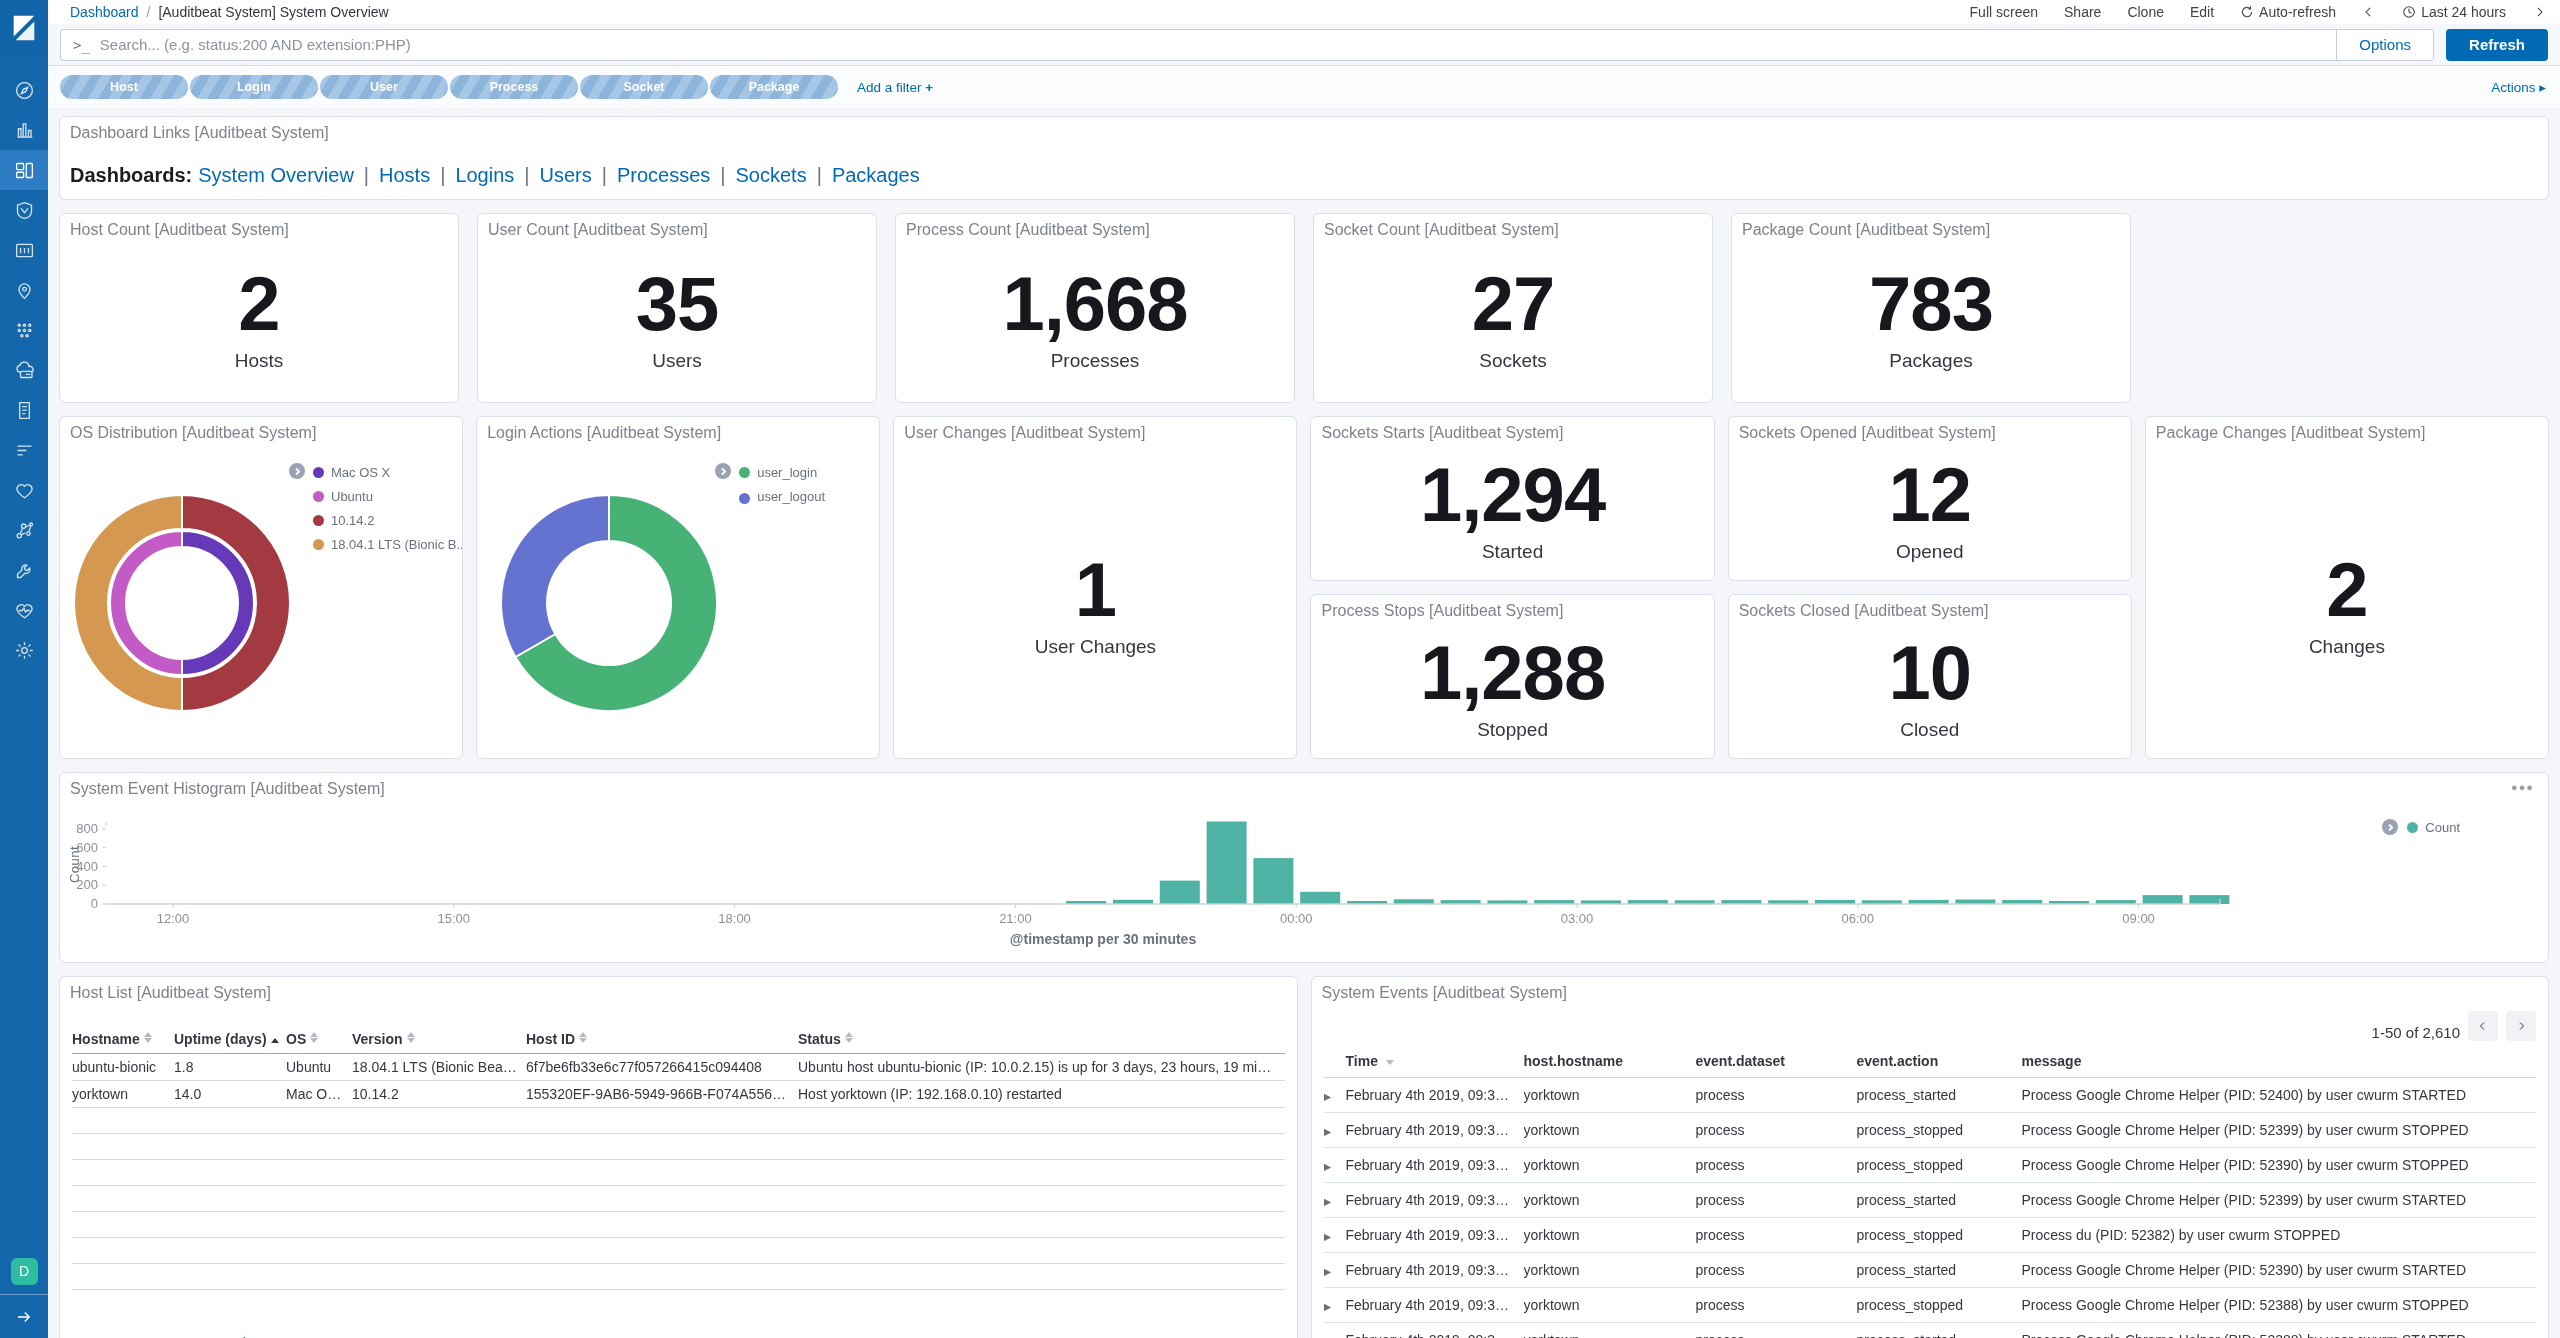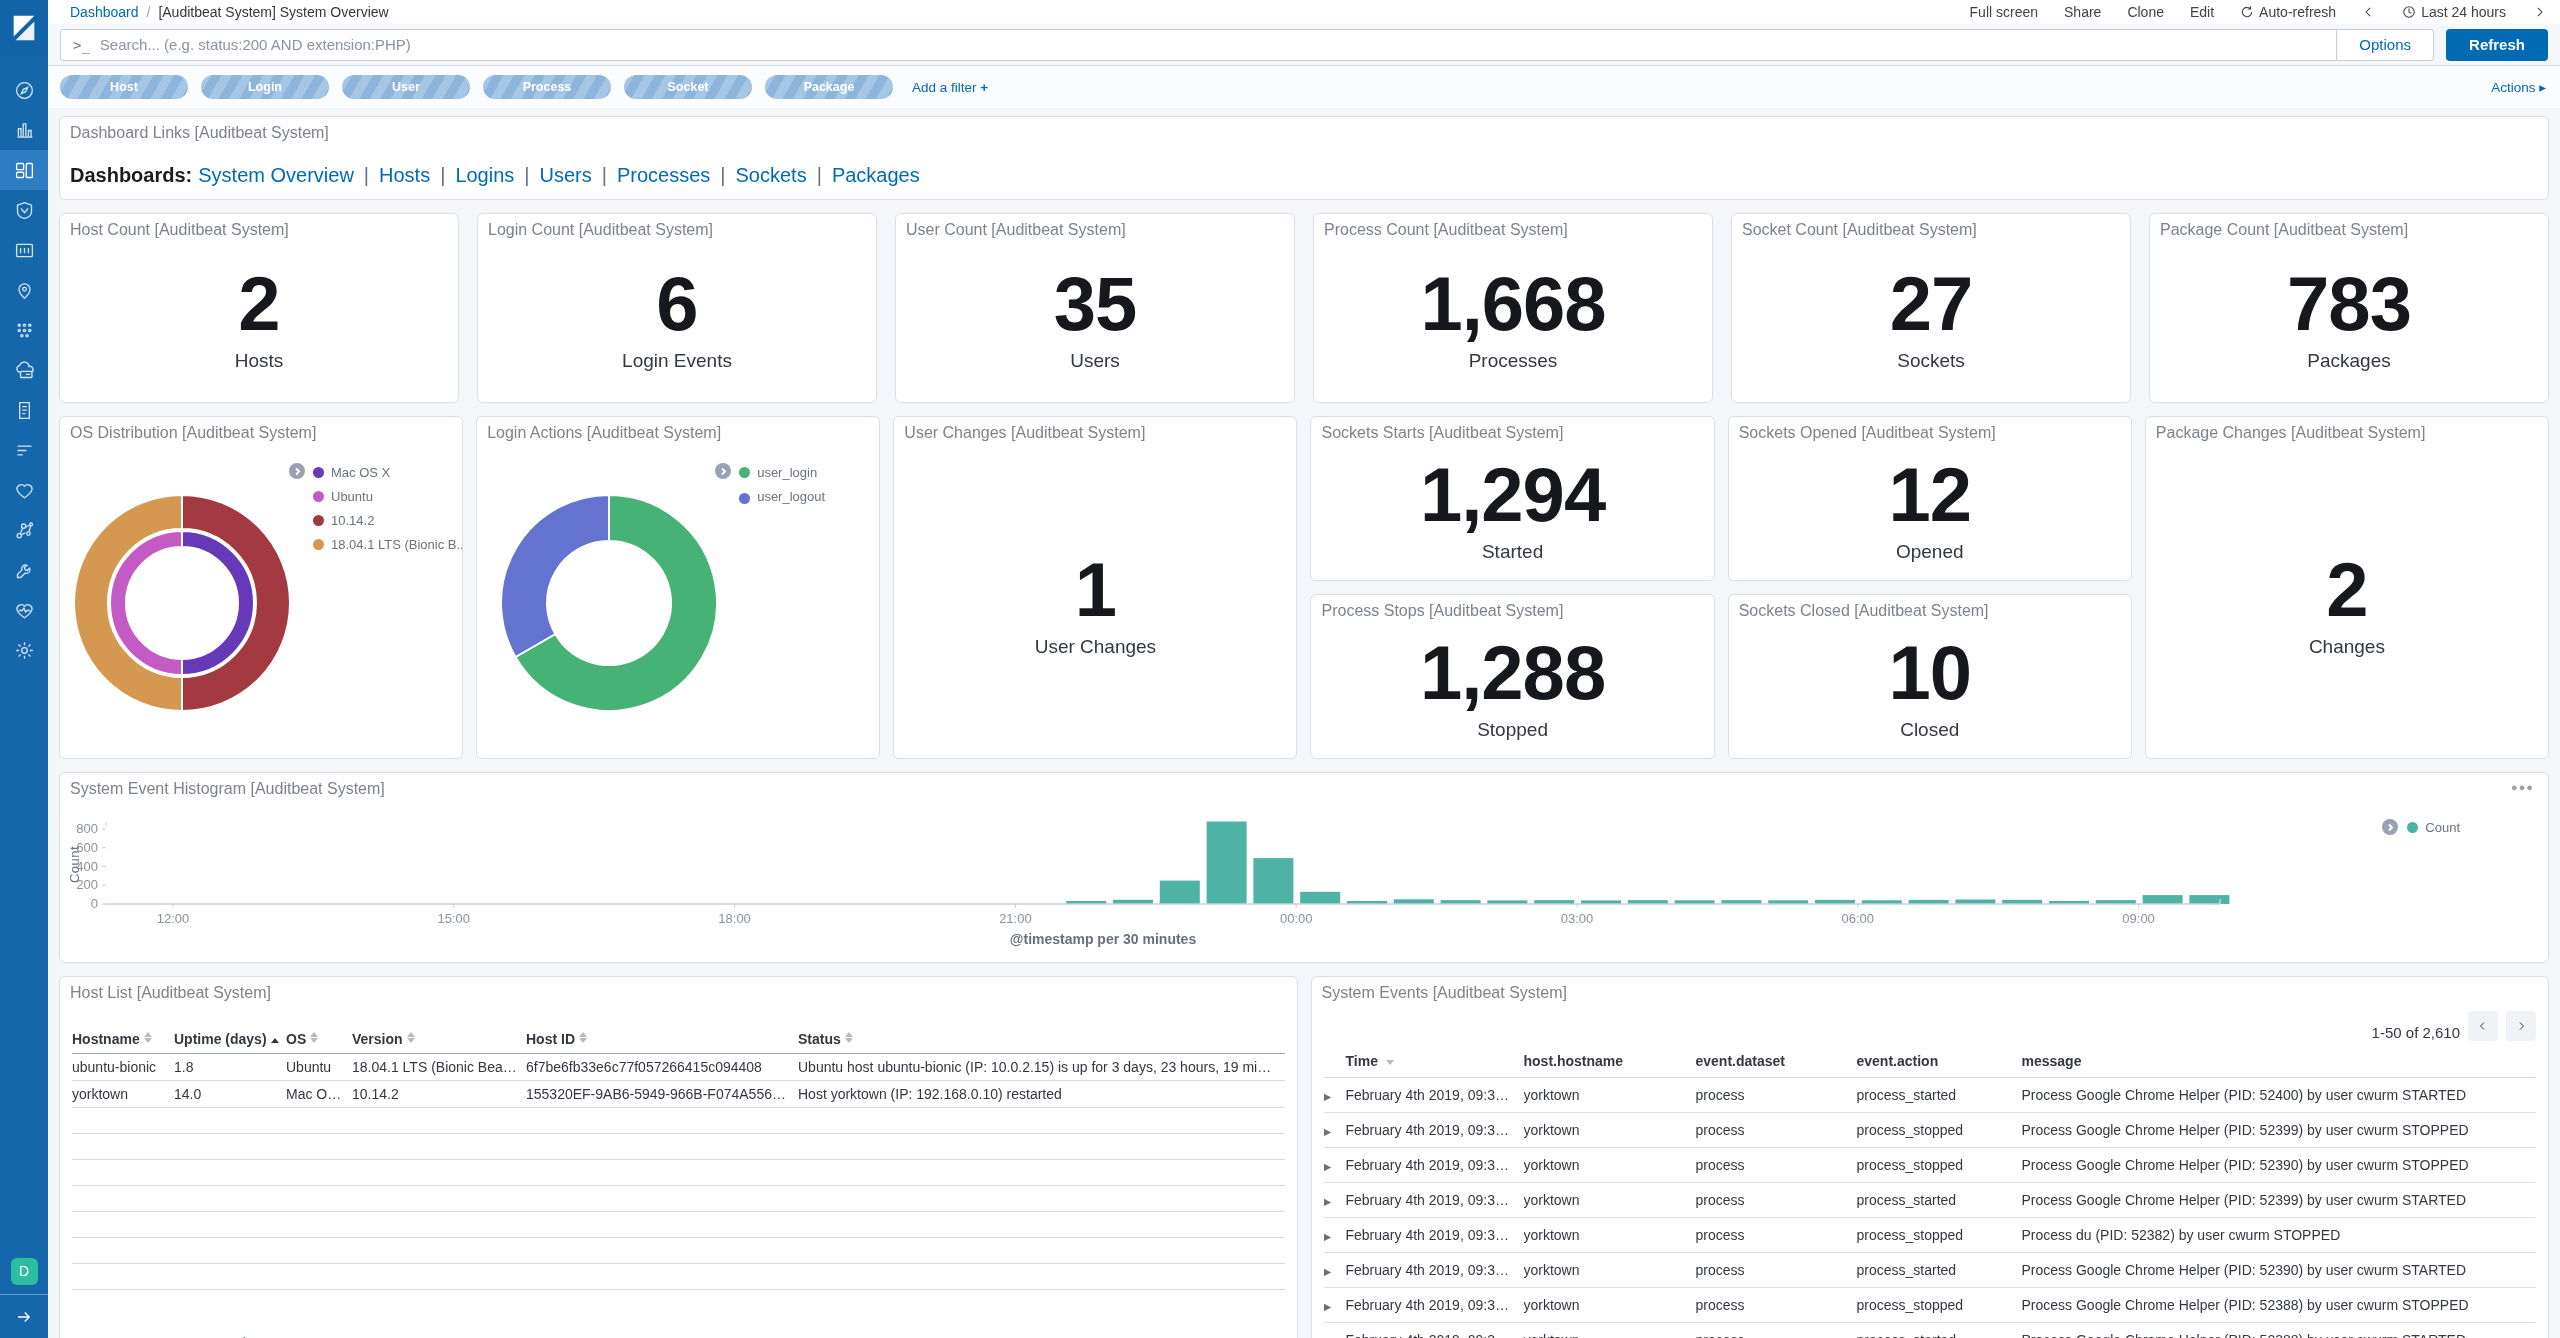--- a/index.html
+++ b/index.html
@@ -266,21 +266,21 @@
   <div class="query-bar">
     <div class="search-box">
       <span class="search-glyph">&gt;_</span>
       <input type="text" placeholder="Search... (e.g. status:200 AND extension:PHP)" style="">
       <div class="options-cell">Options</div>
     </div>
     <button class="refresh-btn">Refresh</button>
   </div>
 
   <div class="filter-bar">
-    <span id="pills" style="display: flex; gap: 13px;">
+    <span id="pills" style="display: flex; gap: 2px;">
         <span class="pill">Host</span>
         <span class="pill">Login</span>
         <span class="pill">User</span>
         <span class="pill">Process</span>
         <span class="pill">Socket</span>
         <span class="pill">Package</span>
       </span>
     <span class="add-filter">
       <span>Add a filter</span> <b>+</b>
     </span>
@@ -293,27 +293,20 @@
       <div class="p-title">Dashboard Links [Auditbeat System]</div>
       <div class="links-line" id="links-line"><span class="pre">Dashboards:</span><a>System Overview</a><span class="sep">|</span><a>Hosts</a><span class="sep">|</span><a>Logins</a><span class="sep">|</span><a>Users</a><span class="sep">|</span><a>Processes</a><span class="sep">|</span><a>Sockets</a><span class="sep">|</span><a>Packages</a></div>
     </div>
 
     <div class="row-metrics">
       <div class="panel">
         <div class="p-title">Host Count [Auditbeat System]</div>
         <div class="metric-body">
             <div class="metric-value">2</div>
         <div class="metric-label">Hosts</div>
-          </div>
-      </div>
-      <div class="panel">
-        <div class="p-title">Login Count [Auditbeat System]</div>
-        <div class="metric-body">
-            <div class="metric-value">6</div>
-        <div class="metric-label">Login Events</div>
           </div>
       </div>
       <div class="panel">
         <div class="p-title">User Count [Auditbeat System]</div>
         <div class="metric-body">
             <div class="metric-value">35</div>
         <div class="metric-label">Users</div>
           </div>
       </div>
       <div class="panel">

